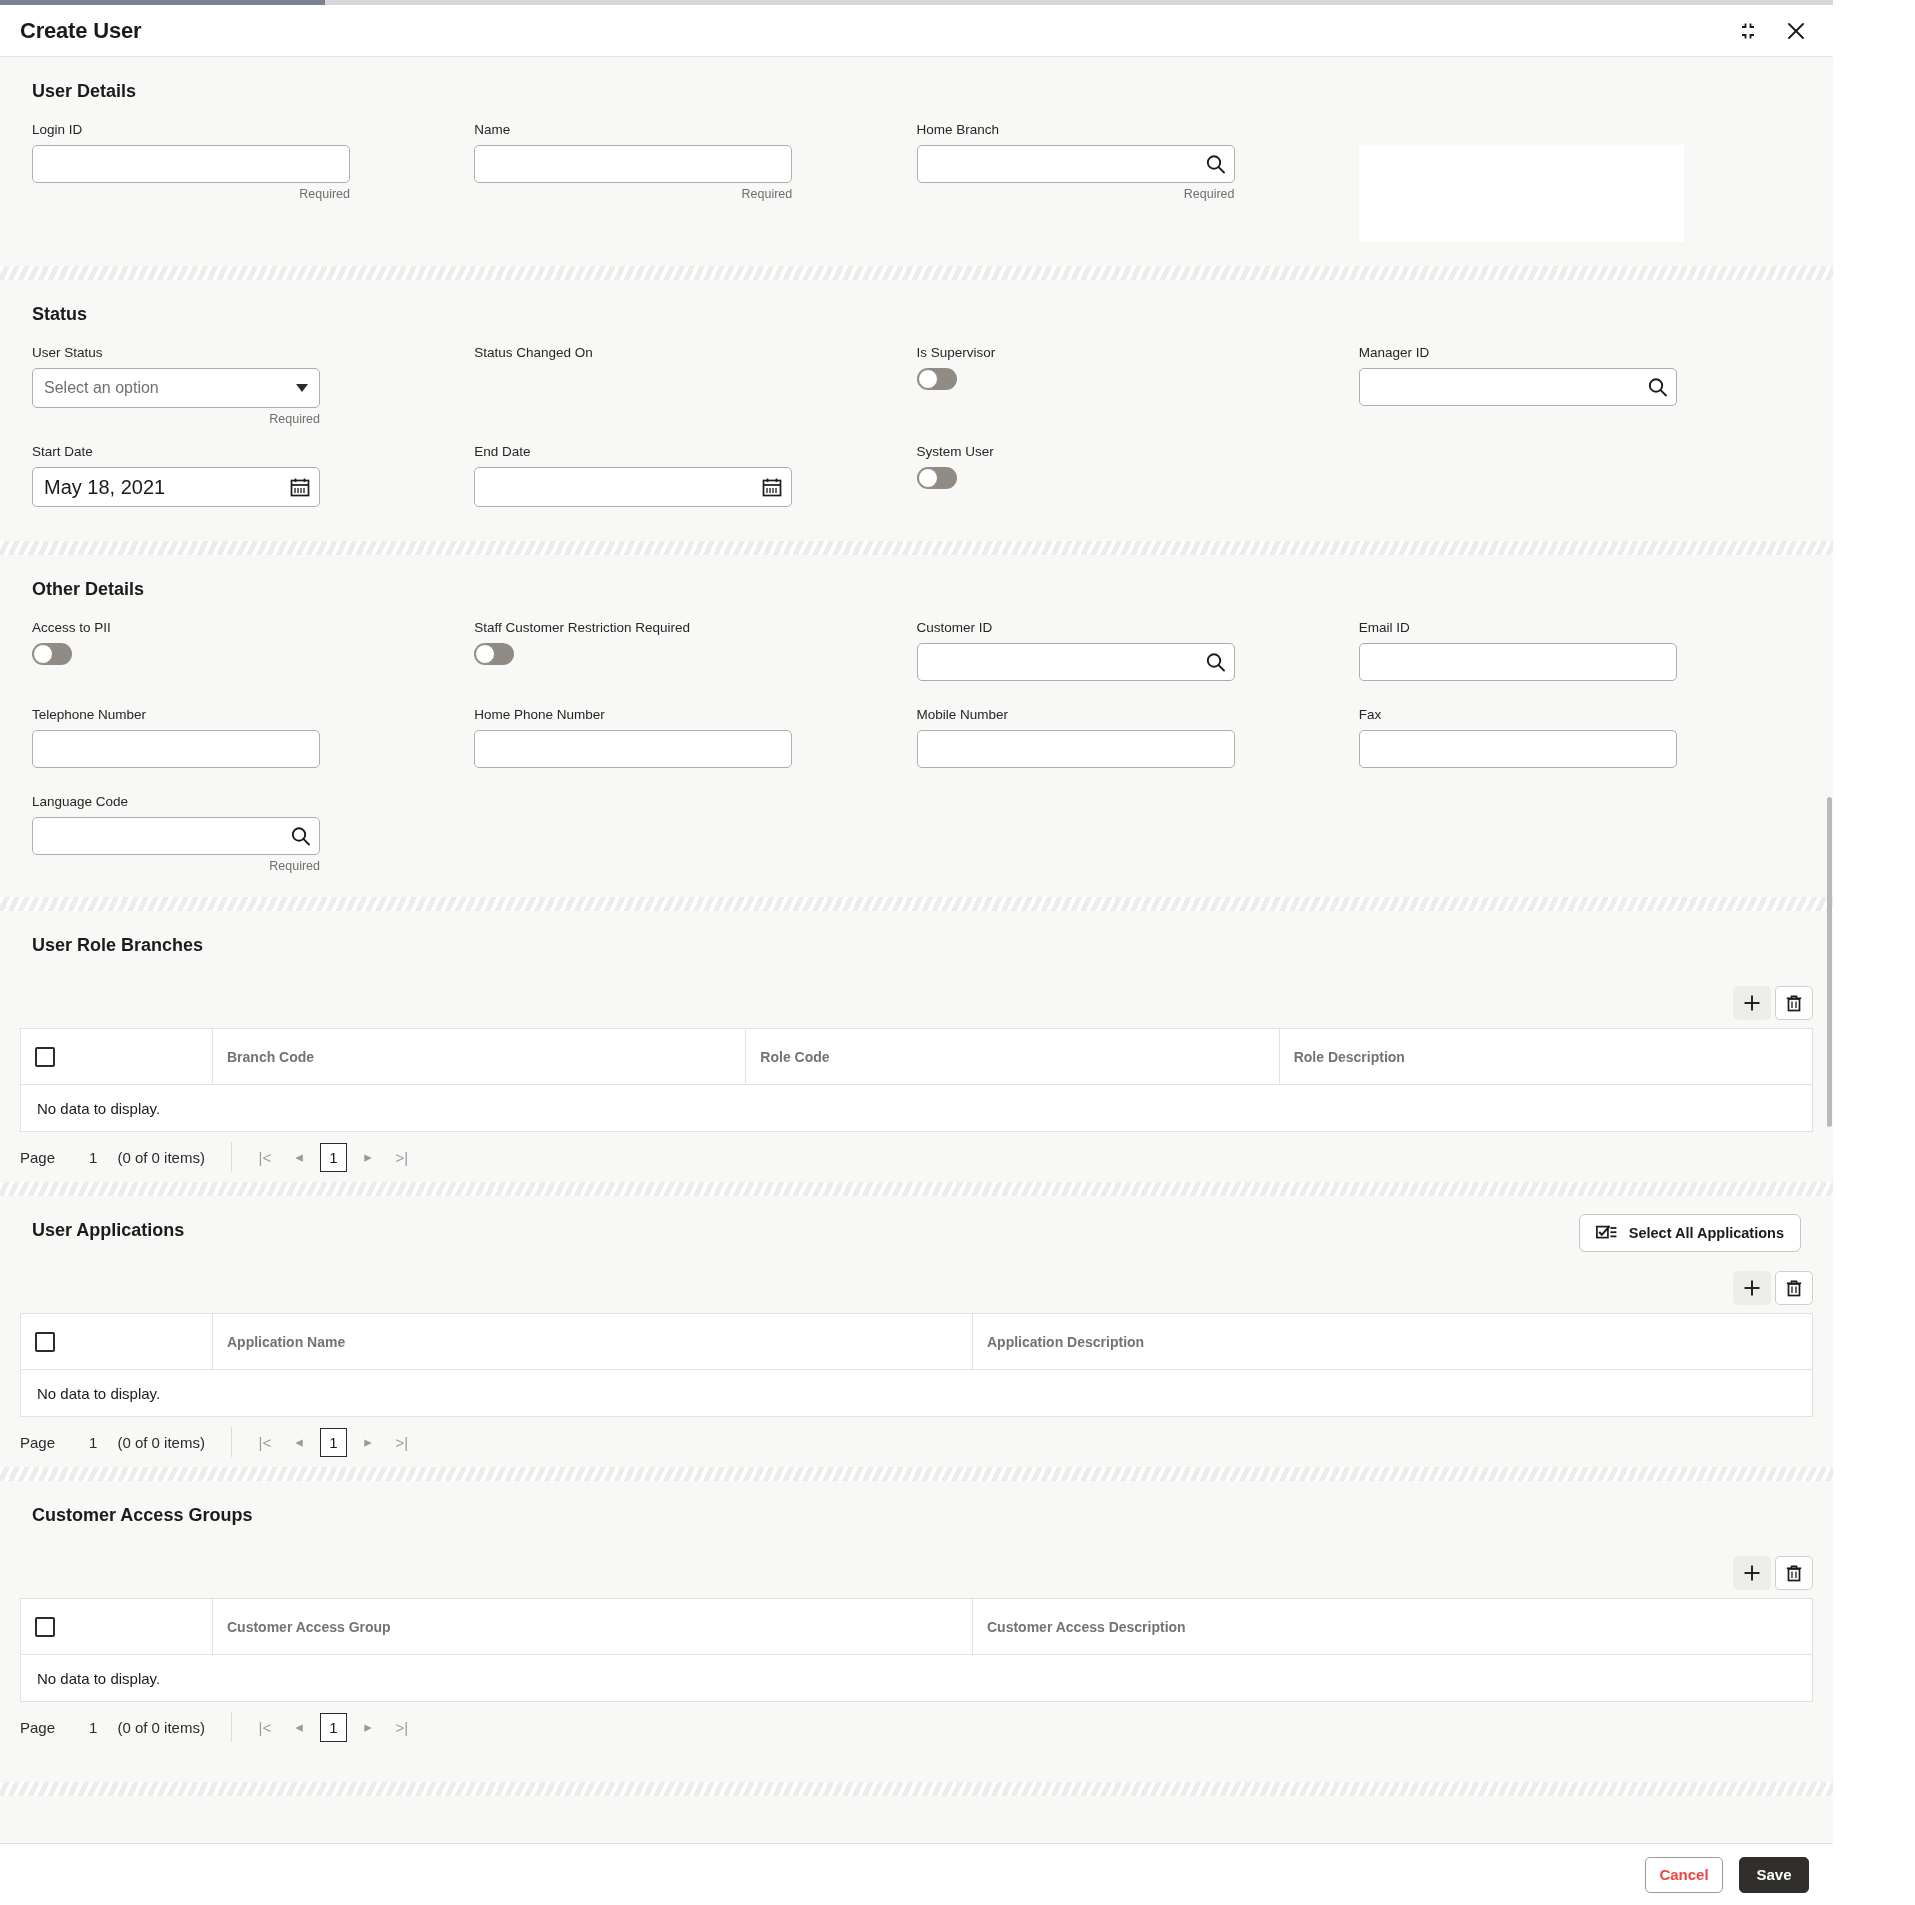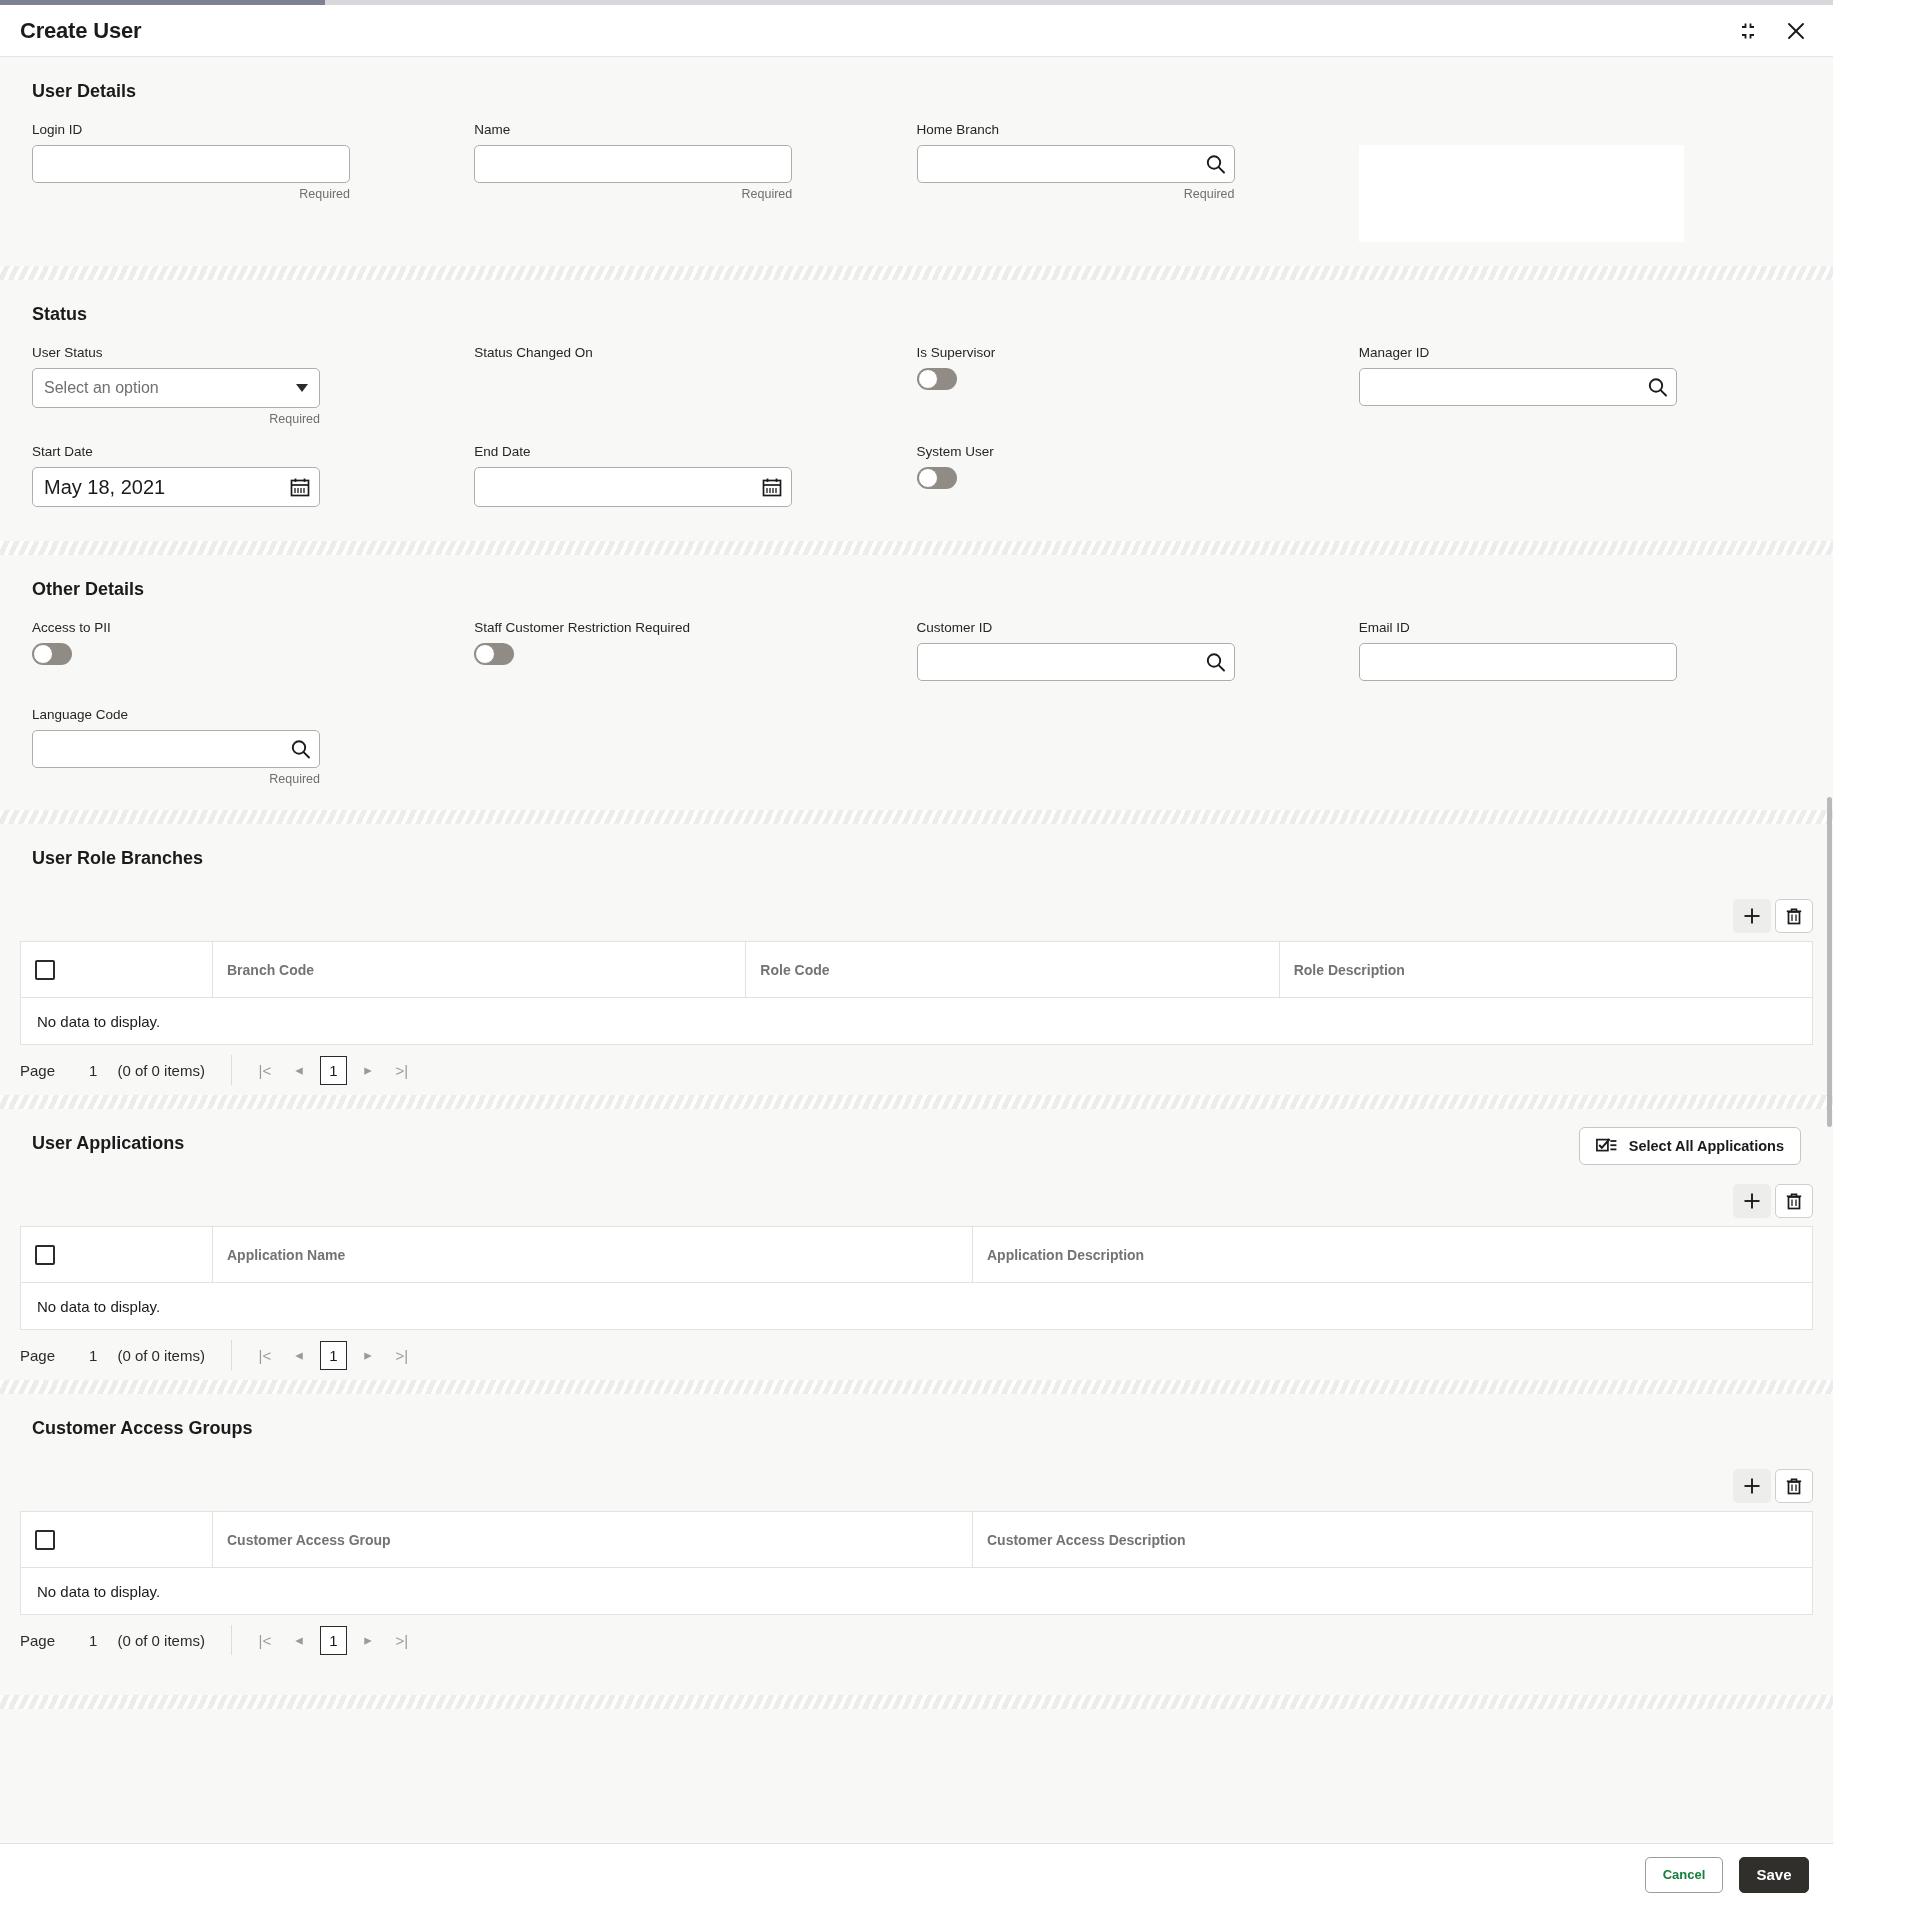--- a/index.html
+++ b/index.html
@@ -351,23 +351,23 @@
     gap: 16px;
     padding: 0 24px;
   }
   .btn-cancel {
     min-width: 78px;
     height: 36px;
     background: #ffffff;
     border: 1px solid #9b9b97;
     border-radius: 5px;
     font-family: "Liberation Sans", sans-serif;
-    font-size: 13px;
+    font-size: 15px;
     font-weight: bold;
-    color: #15803d;
+    color: #ef4444;
     cursor: pointer;
   }
   .btn-save {
     min-width: 70px;
     height: 36px;
     background: #312f2c;
     border: 1px solid #312f2c;
     border-radius: 5px;
     font-family: "Liberation Sans", sans-serif;
     font-size: 15px;
@@ -593,20 +593,46 @@
           </div>
         </div>
         <div class="field">
           <div class="field-label">Email ID</div>
           <div class="input-wrap">
             <input class="input-box plain" type="text" value="" style="">
           </div>
         </div>
       </div>
 
+      <div class="grid4" style="margin-top:16px;">
+        <div class="field">
+          <div class="field-label">Telephone Number</div>
+          <div class="input-wrap" style="width:288px;">
+            <input class="input-box plain" type="text" value="" style="">
+          </div>
+        </div>
+        <div class="field">
+          <div class="field-label">Home Phone Number</div>
+          <div class="input-wrap">
+            <input class="input-box plain" type="text" value="" style="">
+          </div>
+        </div>
+        <div class="field">
+          <div class="field-label">Mobile Number</div>
+          <div class="input-wrap">
+            <input class="input-box plain" type="text" value="" style="">
+          </div>
+        </div>
+        <div class="field">
+          <div class="field-label">Fax</div>
+          <div class="input-wrap">
+            <input class="input-box plain" type="text" value="" style="">
+          </div>
+        </div>
+      </div>
 
       <div class="grid4" style="margin-top:16px;">
         <div class="field">
           <div class="field-label">Language Code</div>
           <div class="input-wrap" style="width:288px;">
             <input class="input-box" type="text" value="" style="">
             <span class="inline-icon clickable">
               <svg width="21" height="21" viewBox="0 0 21 21">
                 <circle cx="9" cy="9" r="6.2" fill="none" stroke="#1b1b1b" stroke-width="1.9"></circle>
                 <line x1="13.6" y1="13.6" x2="19" y2="19" stroke="#1b1b1b" stroke-width="1.9" stroke-linecap="round"></line>

